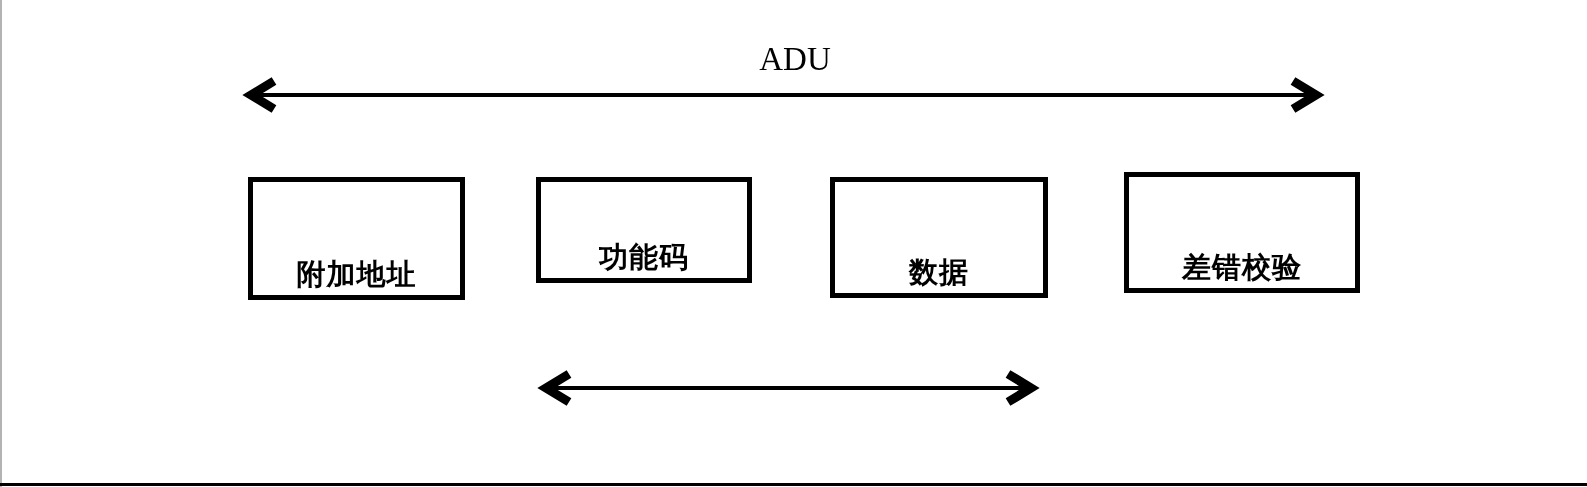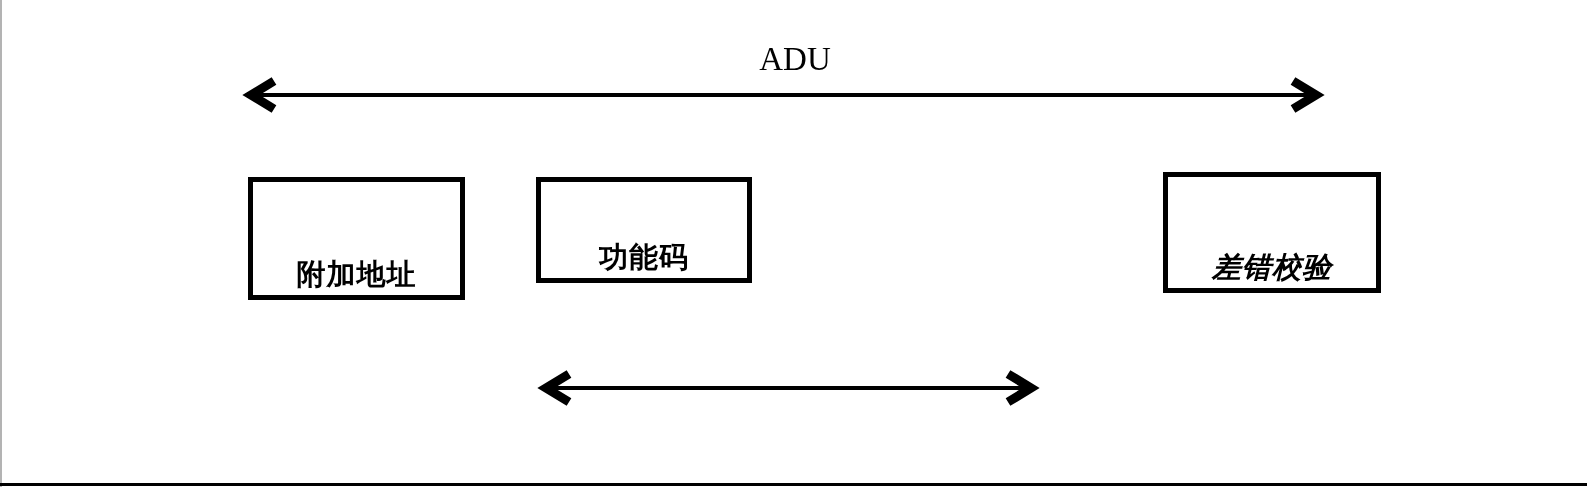--- a/index.html
+++ b/index.html
@@ -67,21 +67,21 @@
     justify-content: center;
     font-size: 29px;
     font-weight: bold;
     color: #000000;
     letter-spacing: 1px;
     white-space: nowrap;
   }
   .box-1 { left: 248px;  top: 177px; width: 217px; height: 123px; }
   .box-2 { left: 536px;  top: 177px; width: 216px; height: 106px; }
   .box-3 { left: 830px;  top: 177px; width: 218px; height: 121px; }
-  .box-4 { left: 1163px; top: 172px; width: 218px; height: 121px; font-style: italic; }
+  .box-4 { left: 1124px; top: 172px; width: 236px; height: 121px; }
 </style>
 </head>
 <body>
 
 <div class="canvas">
 
   <div class="page-left-border"></div>
   <div class="page-bottom-border"></div>
 
   <div class="span-label adu">ADU</div>
@@ -100,18 +100,21 @@
       <polyline points="1008,374 1031,388 1008,402" stroke-width="9"></polyline>
     </g>
   </svg>
 
   <div class="frame-box box-1">
     <span>附加地址</span>
   </div>
   <div class="frame-box box-2">
     <span>功能码</span>
   </div>
+  <div class="frame-box box-3">
+    <span>数据</span>
+  </div>
   <div class="frame-box box-4">
     <span>差错校验</span>
   </div>
 
 
 </div>
 
 </body></html>

